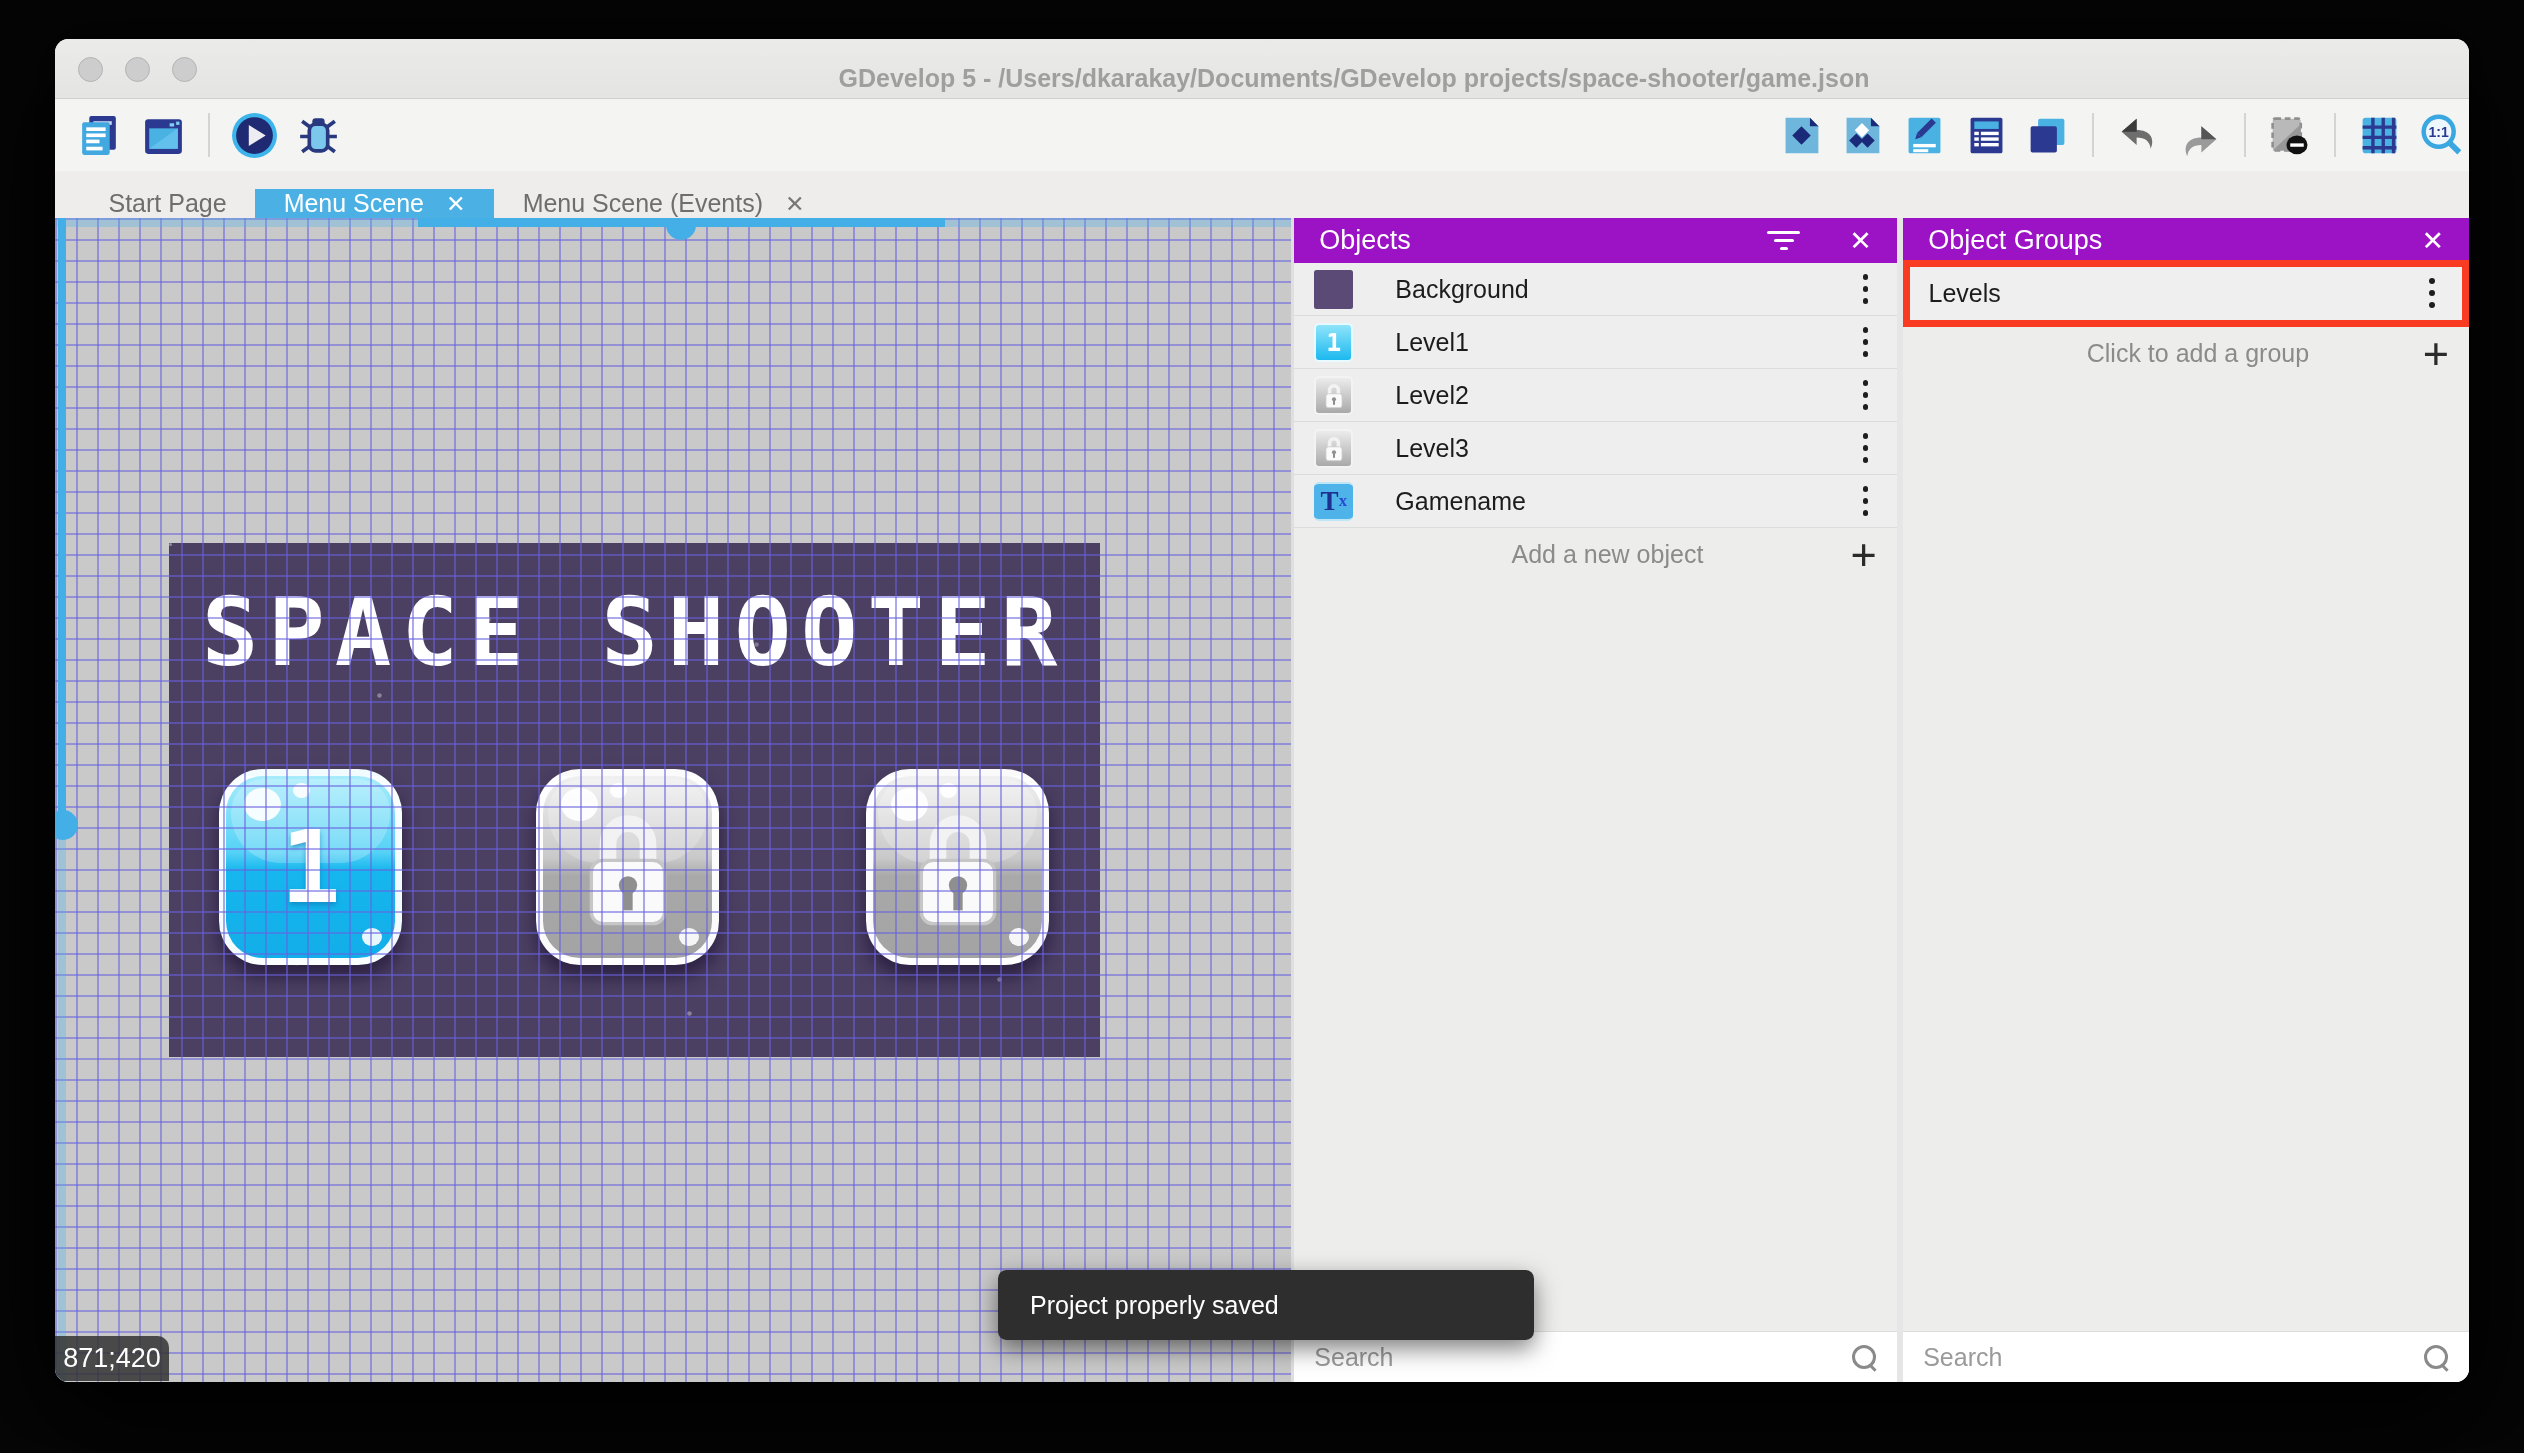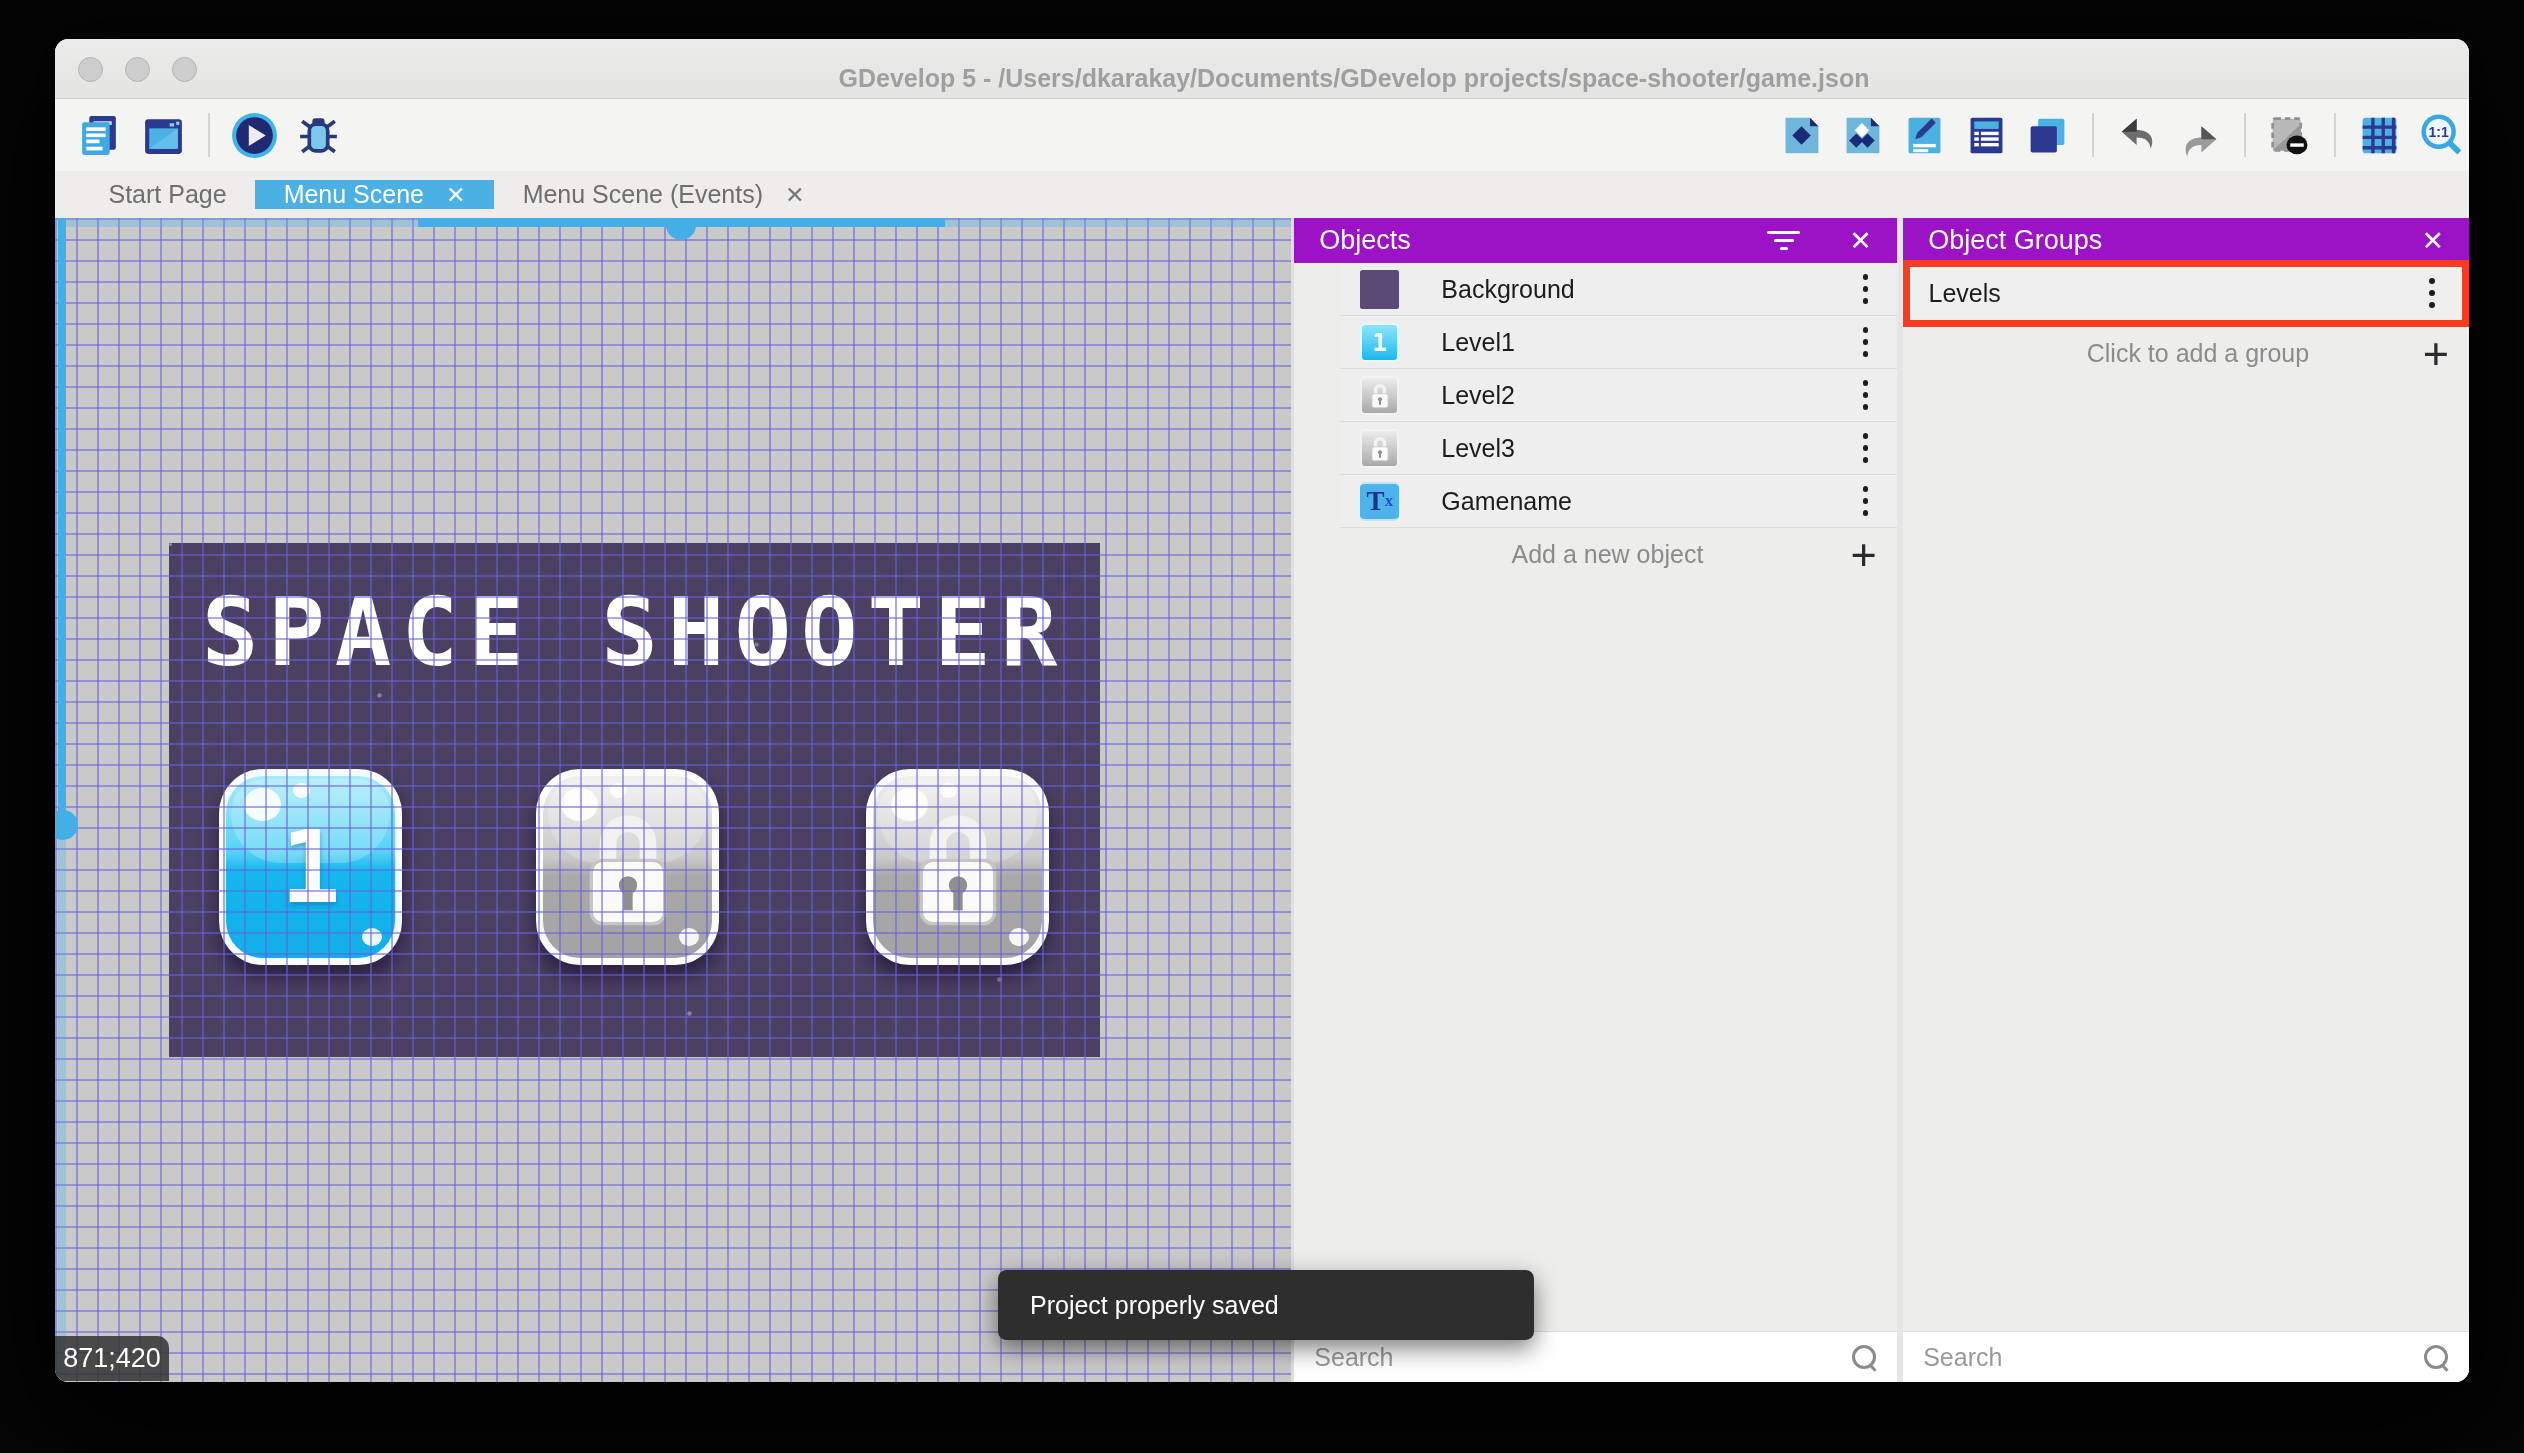--- a/index.html
+++ b/index.html
@@ -22,21 +22,21 @@
 
   
   .toolbar { position:relative; height:72px; background:#f4f4f3; display:flex; align-items:center; }
   .tb-left { display:flex; align-items:center; gap:15px; padding-left:20px; }
   .tb-right { margin-left:auto; display:flex; align-items:center; gap:16.7px; padding-right:5px; }
   .tb-sep { width:1.7px; height:44px; background:#d4d4d4; margin:0 5px; }
   .tb-icon { width:49px; height:49px; display:block; }
   .tb-icon.small { width:45px; height:45px; }
 
   
-  .tabbar { height:47px; background:#eeedec; display:flex; align-items:center; padding-left:25px; }
+  .tabbar { height:47px; background:#eeedec; display:flex; align-items:flex-end; padding-left:25px; }
   .tab { display:flex; align-items:center; gap:22px; padding:0 28.5px; font-size:25px; color:#6e6e6e; }
   .tab.active { background:#4bb1e5; color:#fff; }
   .tab .x { font-size:23.4px; color:#777; cursor:default; }
   .tab.active .x { color:#fff; }
 
   
   .content { position:relative; display:flex; height:1164px; }
 
   
   .canvas { position:relative; width:1313px; height:1164px; background:#c9c9c9; overflow:hidden; }
@@ -92,21 +92,21 @@
   .panel.groups { width:601px; }
   .panel-header { height:45px; background:#9c13c6; color:#fff; display:flex; align-items:center;
                   padding:0 25px; font-size:27px; }
   .panel-header .spacer { flex:1; }
   .filter-icon { display:flex; flex-direction:column; align-items:center; gap:5px; margin-right:49px; }
   .filter-icon i { display:block; height:3.3px; background:#fff; border-radius:1.7px; }
   .filter-icon i:nth-child(1){ width:33px; } .filter-icon i:nth-child(2){ width:20px; } .filter-icon i:nth-child(3){ width:8.4px; }
   .hx { font-size:27px; color:#fff; }
 
   .obj-row { height:53px; background:#eeeeee; border-bottom:1.7px solid #dcdcdc;
-             display:flex; align-items:center; padding:0 20px;margin-left:46px; }
+             display:flex; align-items:center; padding:0 20px; }
   .obj-thumb { width:39px; height:39px; margin-right:42px; flex:none; border-radius:5px;
                display:flex; align-items:center; justify-content:center; }
   .t-background { background:#5a4a75; border-radius:2.5px; }
   .t-level1 { background:linear-gradient(180deg,#8fe4fa,#1cb9ef); border:2.5px solid #e8f9ff;
               color:#fff; font-family:"DejaVu Sans Mono",monospace; font-weight:bold; font-size:25px; }
   .t-lock { background:linear-gradient(180deg,#ececec,#a9a9a9); border:2.5px solid #f3f3f3; }
   .t-lock svg { width:22px; height:28.5px; }
   .t-text { background:#4db3e8; border-top:2.5px solid #bfe6f7; border-bottom:2.5px solid #bfe6f7;
             color:#1d2f8f; font-family:"Liberation Serif", serif; font-weight:bold; font-size:27px; }
   .t-text sub { font-size:16.7px; color:#274bd0; }

